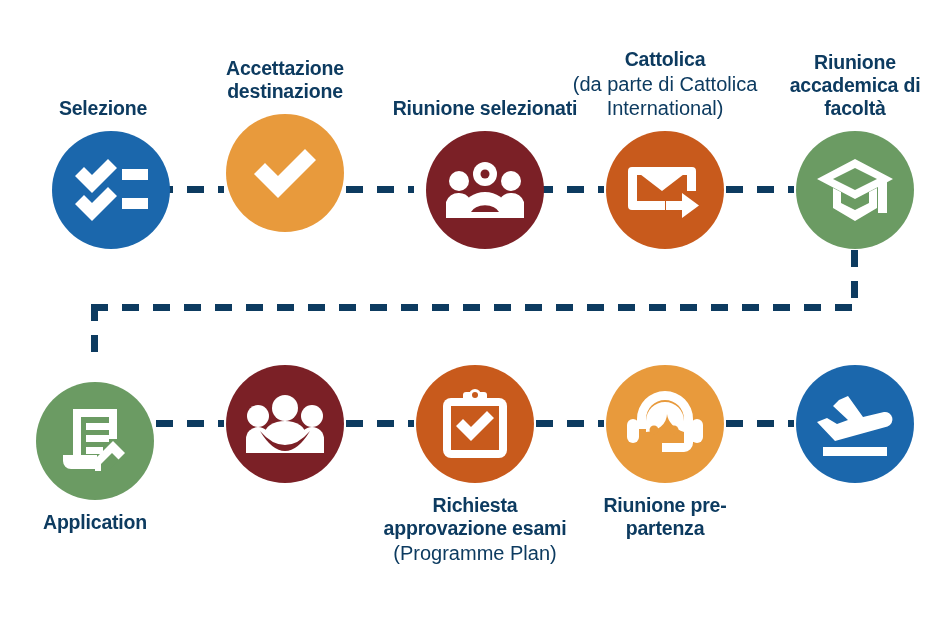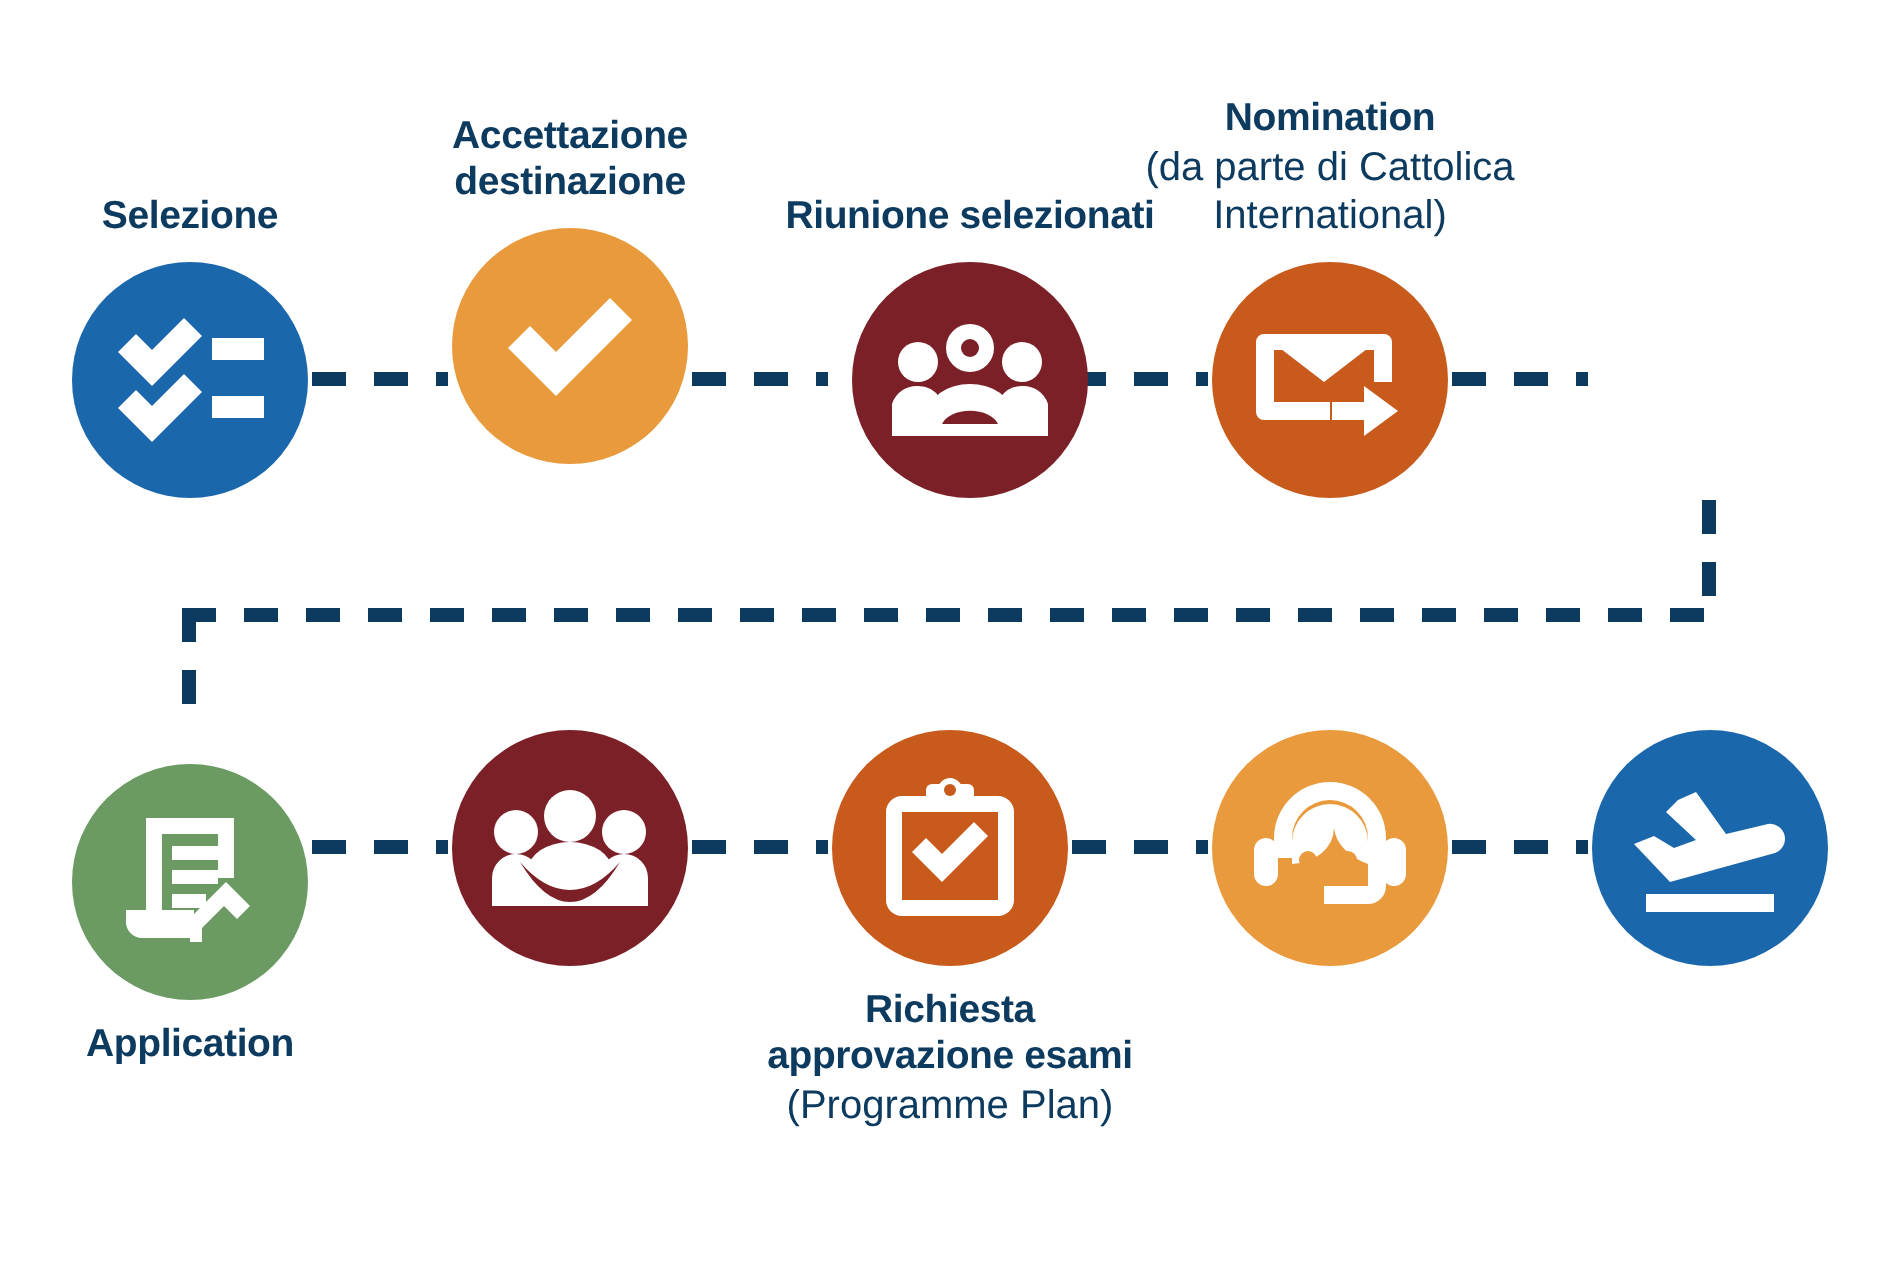--- a/index.html
+++ b/index.html
@@ -60,21 +60,21 @@
 
   <div class="dash-v" style="left:851px;top:250px;height:60px;"></div>
   <div class="dash-h" style="left:91px;top:304px;width:767px;"></div>
   <div class="dash-v" style="left:91px;top:304px;height:62px;"></div>
 
   <div class="dash-h" style="left:156px;top:420px;width:68px;"></div>
   <div class="dash-h" style="left:346px;top:420px;width:68px;"></div>
   <div class="dash-h" style="left:536px;top:420px;width:68px;"></div>
   <div class="dash-h" style="left:726px;top:420px;width:68px;"></div>
 
-  <div class="node" style="left:0px;top:131px;">
+  <div class="node" style="left:0px;top:131px;padding-left:16px;">
     <div class="label label-top">
       <span>Selezione</span>
     </div>
     <div class="circle" style="background:#1b67ac;">
       <span>
         <svg width="76" height="66" viewBox="0 0 76 66" fill="none">
           <path d="M2 19 L11 10 L19 18 L35 2 L44 11 L19 36 Z" fill="#fff"></path>
           <path d="M2 47 L11 38 L19 46 L35 30 L44 39 L19 64 Z" fill="#fff"></path>
           <rect x="49" y="12" width="26" height="11" fill="#fff"></rect>
           <rect x="49" y="41" width="26" height="11" fill="#fff"></rect>
@@ -111,35 +111,49 @@
           <path d="M78 56 V40 a13 13 0 0 0 -13-9 a13 13 0 0 0 -11 6 V56 Z" fill="#fff"></path>
           <path d="M18 56 V45 a21 15 0 0 1 42 0 V56 Z" fill="#fff"></path>
           <path d="M25 50 a14.5 9 0 0 1 28 0 Z" fill="#7b2026"></path>
         </svg>
       </span>
     </div>
   </div>
 
   <div class="node" style="left:570px;top:131px;">
     <div class="label label-top">
-      <span>Nomination</span>
+      <span>Cattolica</span>
       <span class="sub">(da parte di Cattolica International)</span>
     </div>
     <div class="circle" style="background:#c85a1c;">
       <span>
         <svg width="74" height="62" viewBox="0 0 74 62" fill="none">
           <path d="M4 8 h60 a4 4 0 0 1 4 4 v20 h-9 v-16 h-50 v26 h28 v9 h-33 a4 4 0 0 1 -4 -4 v-35 a4 4 0 0 1 4 -4 z" fill="#fff"></path>
           <path d="M8 12 h52 l-26 20 z" fill="#fff"></path>
           <rect x="38" y="42" width="22" height="9" fill="#fff"></rect>
           <path d="M54 34 L71 46.5 L54 59 Z" fill="#fff"></path>
         </svg>
       </span>
     </div>
   </div>
 
+  <div class="node" style="left:760px;top:131px;">
+    <div class="label label-top">
+      <span>Riunione accademica di facoltà</span>
+    </div>
+    <div class="circle" style="background:#6b9b63;">
+      <span>
+        <svg width="78" height="66" viewBox="0 0 78 66" fill="none">
+          <path d="M39 2 L77 22 L71 25.2 L71 56 L62 56 L62 30 L39 42 L1 22 Z" fill="#fff"></path>
+          <path d="M39 11 L61 22 L39 33 L17 22 Z" fill="#6b9b63"></path>
+          <path d="M17 31 L25 35 L25 46 L39 53 L53 46 L53 35 L61 31 L61 51 L39 64 L17 51 Z" fill="#fff"></path>
+        </svg>
+      </span>
+    </div>
+  </div>
 
   <div class="node" style="left:0px;top:382px;">
     <div class="circle" style="background:#6b9b63;">
       <span>
         <svg width="72" height="72" viewBox="0 0 72 72" fill="none">
           <path d="M14 4 h44 v30 h-8 v-22 h-28 v42 h-8 z" fill="#fff"></path>
           <rect x="27" y="18" width="23" height="7" fill="#fff"></rect>
           <rect x="27" y="30" width="23" height="7" fill="#fff"></rect>
           <rect x="27" y="42" width="17" height="7" fill="#fff"></rect>
           <path d="M4 50 h34 v8 a8 8 0 0 0 2 6 h-28 a8 8 0 0 1 -8 -8 z" fill="#fff"></path>
@@ -194,20 +208,23 @@
         <svg width="76" height="70" viewBox="0 0 76 70" fill="none">
           <path d="M38 2 a28 28 0 0 0 -28 28 v10 h9 v-10 a19 19 0 0 1 38 0 v24 h-22 v9 h22 a9 9 0 0 0 9 -9 v-24 a28 28 0 0 0 -28 -28 z" fill="#fff"></path>
           <rect x="0" y="30" width="12" height="24" rx="6" fill="#fff"></rect>
           <rect x="64" y="30" width="12" height="24" rx="6" fill="#fff"></rect>
           <path d="M19 43 v-11 a19 19 0 0 1 38 0 v11 a30 22 0 0 1 -17 -18 a22 18 0 0 1 -21 18 z" fill="#fff"></path>
           <circle cx="27" cy="41" r="4.5" fill="#e89a3c"></circle>
           <circle cx="47" cy="41" r="4.5" fill="#e89a3c"></circle>
         </svg>
       </span>
     </div>
+    <div class="label label-bot">
+      <span>Riunione pre-partenza</span>
+    </div>
   </div>
 
   <div class="node" style="left:760px;top:365px;">
     <div class="circle" style="background:#1b67ac;">
       <span>
         <svg width="80" height="66" viewBox="0 0 80 66" fill="none">
           <path d="M24 9 L33 5 L48 26 L69 21 a7.5 7.5 0 0 1 3.5 14.5 L20 50 L2 31 L12 27 L22 33 L33 29 L18 15 Z" fill="#fff"></path>
           <rect x="8" y="56" width="64" height="9" fill="#fff"></rect>
         </svg>
       </span>

